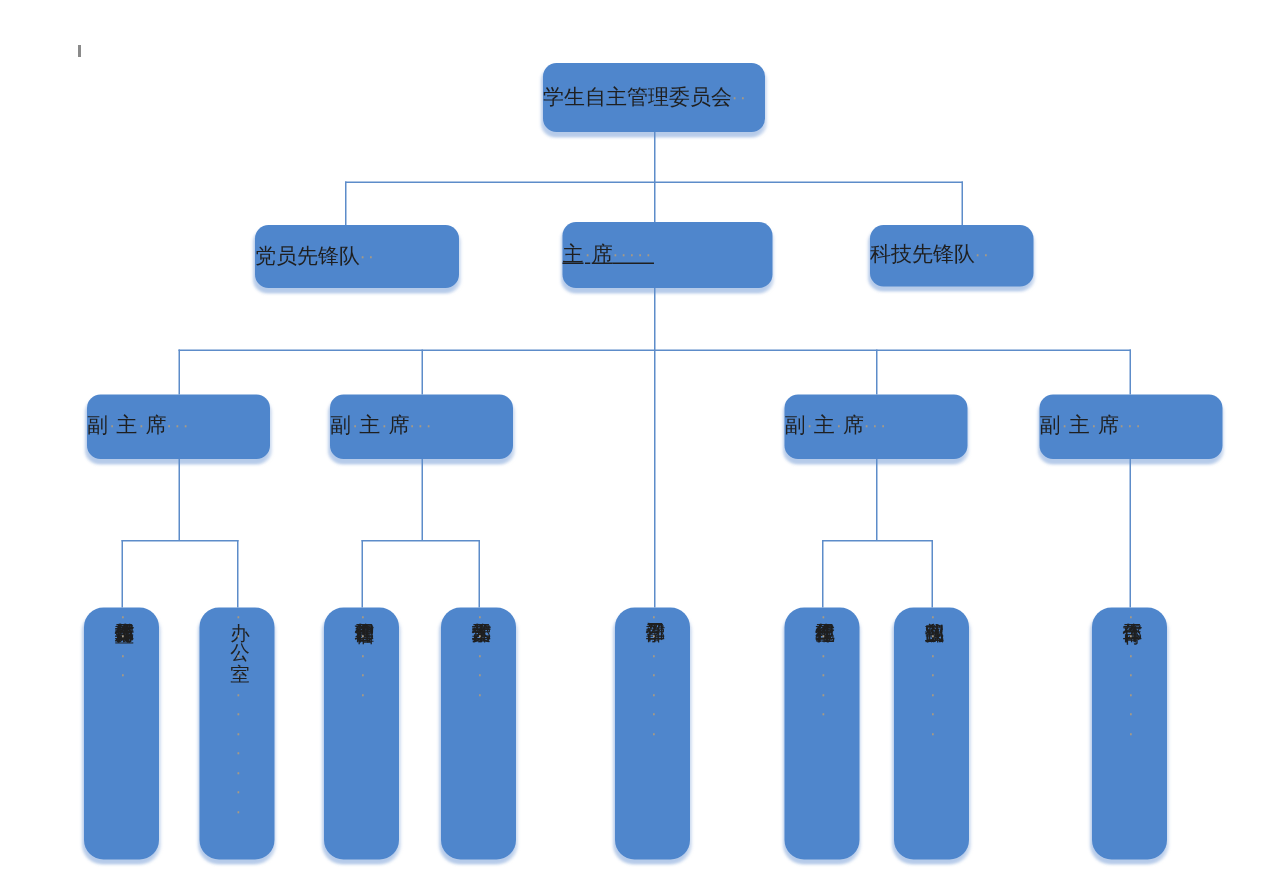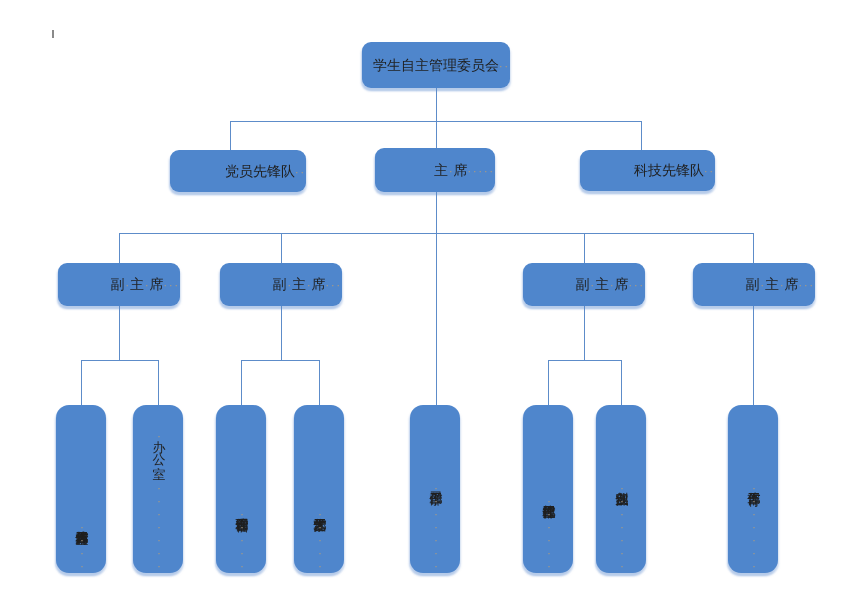--- a/index.html
+++ b/index.html
@@ -8,41 +8,41 @@
     --text:#1f1f1f;
     --dots:#a79a85;
   }
   html,body{margin:0;padding:0;background:#fff;}
   .canvas{
     position:relative;width:853px;height:589px;background:#fff;overflow:hidden;
     font-family:"DejaVu Sans","Liberation Sans",sans-serif;color:var(--text);
   }
   .node{
     position:absolute;background:var(--fill);
-    display:flex;align-items:center;justify-content:flex-end;
+    display:flex;align-items:center;justify-content:flex-start;
     box-shadow:-1px 3px 2px rgba(176,199,231,.85), 1px 3px 2px rgba(176,199,231,.55);
   }
   .hnode{border-radius:9px;font-size:14px;}
   .vnode{
     border-radius:13px;font-size:13px;
     writing-mode:vertical-rl;text-orientation:upright;
   }
   .vtext{display:inline-block;line-height:1.15;}
   .label{color:var(--text);}
   .dots{color:var(--dots);font-size:11px;letter-spacing:2px;}
   .vnode .dots{letter-spacing:0;}
   .spdot{color:var(--dots);font-size:11px;padding:0 1px;}
   .cline{position:absolute;background:var(--line);}
   .stray{position:absolute;left:52px;top:30px;width:2px;height:8px;background:#8a8a8a;}
 
   
   .n-root{left:362px;top:42px;width:148px;height:46px;}
   .n-party{left:170px;top:150px;width:136px;height:42px;}
-  .n-chair{left:375px;top:148px;width:120px;height:44px;}
-  .n-tech{left:580px;top:150px;width:135px;height:41px;}
+  .n-chair{left:375px;top:148px;width:140px;height:44px;text-decoration:underline;}
+  .n-tech{left:580px;top:150px;width:109px;height:41px;}
   .n-vc1{left:58px;top:263px;width:122px;height:43px;}
   .n-vc2{left:220px;top:263px;width:122px;height:43px;}
   .n-vc3{left:523px;top:263px;width:122px;height:43px;}
   .n-vc4{left:693px;top:263px;width:122px;height:43px;}
   .n-d1{left:56px;top:405px;width:50px;height:168px;}
   .n-d2{left:133px;top:405px;width:50px;height:168px;}
   .n-d3{left:216px;top:405px;width:50px;height:168px;}
   .n-d4{left:294px;top:405px;width:50px;height:168px;}
   .n-d5{left:410px;top:405px;width:50px;height:168px;}
   .n-d6{left:523px;top:405px;width:50px;height:168px;}

